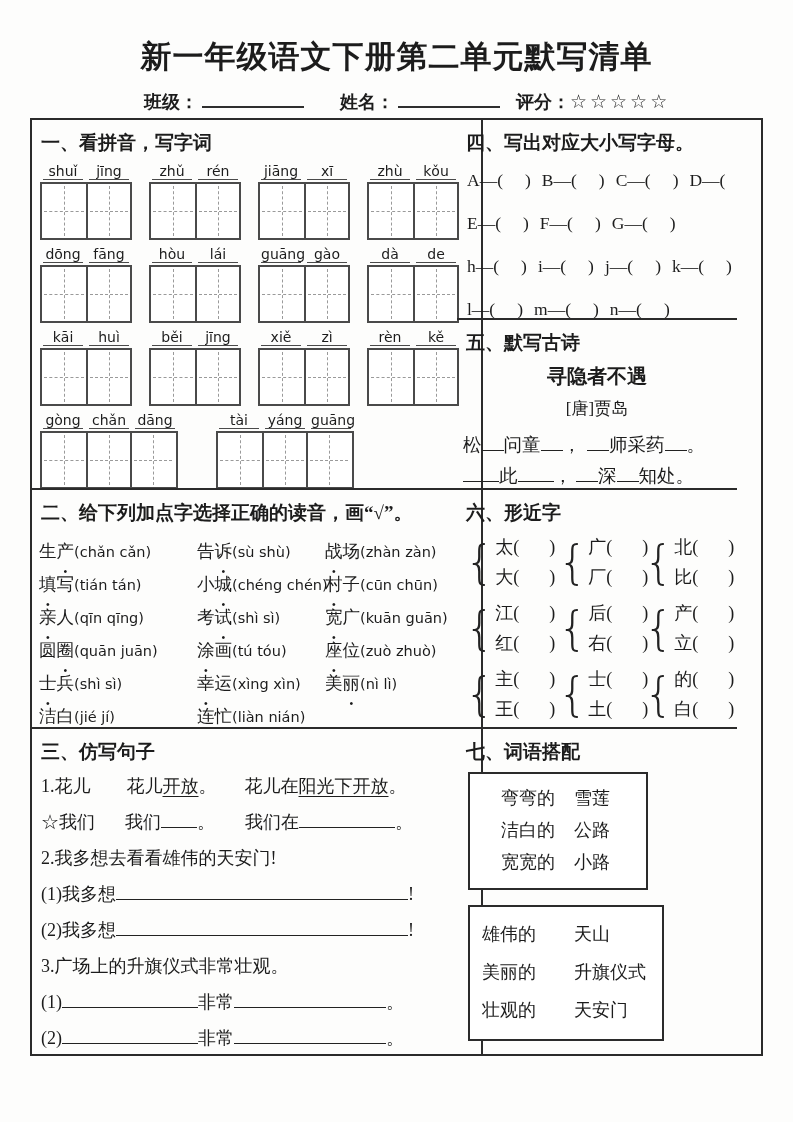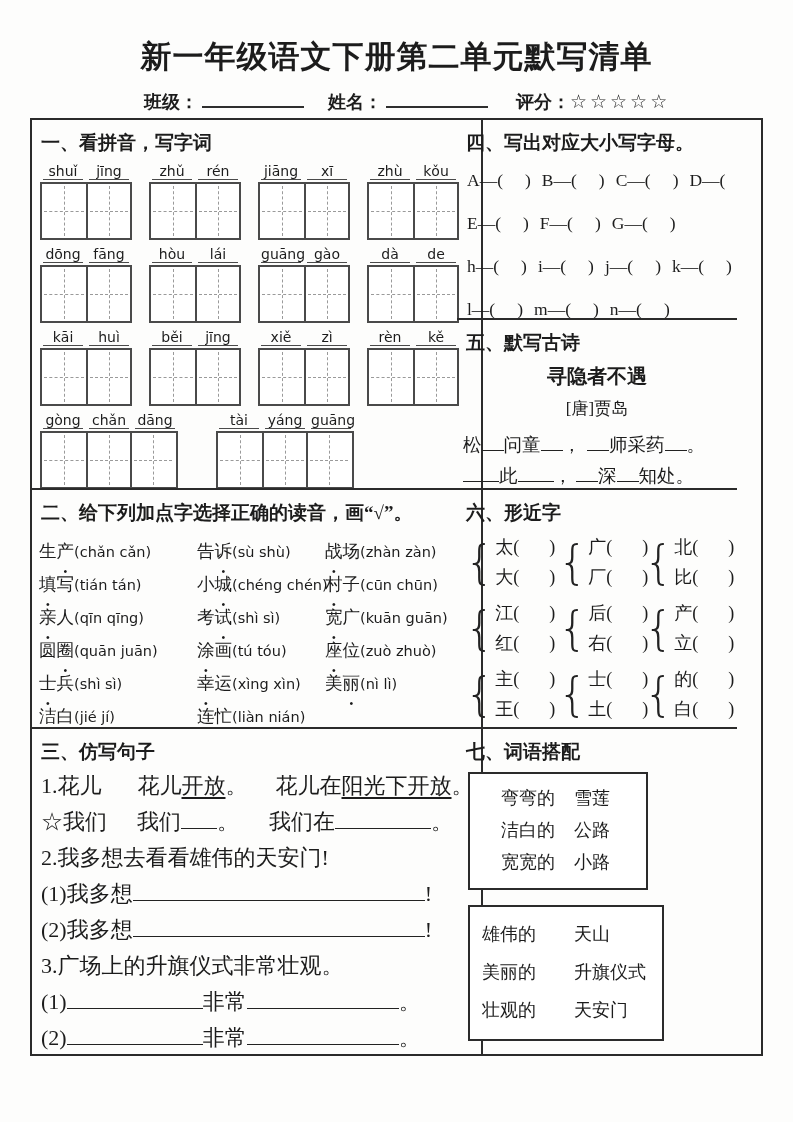--- a/index.html
+++ b/index.html
@@ -5,21 +5,21 @@
   html,body{margin:0;padding:0;background:#e8e8e8;}
   .page{position:relative;width:793px;height:1122px;background:#fdfdfc;margin:0 auto;
         font-family:"Liberation Serif","DejaVu Serif",serif;color:#1c1c1c;overflow:hidden;box-sizing:border-box;}
   .page *{box-sizing:border-box;}
 
   .title{position:absolute;top:36px;left:0;width:100%;text-align:center;
          font-size:31px;font-weight:bold;letter-spacing:1px;}
 
   .meta{position:absolute;top:90px;left:0;width:100%;height:26px;font-size:18px;font-weight:700;margin-left:28px;}
   .meta-class{position:absolute;left:116px;}
-  .meta-name{position:absolute;left:300px;}
+  .meta-name{position:absolute;left:312px;}
   .meta-score{position:absolute;left:488px;}
   .meta-blank{display:inline-block;width:102px;height:1em;border-bottom:2px solid #2e2e2e;margin-left:4px;}
   .stars{font-family:"DejaVu Sans",sans-serif;font-size:19px;letter-spacing:3px;font-weight:400;}
 
   .sheet{position:absolute;left:30px;top:118px;width:733px;height:938px;border:2px solid #2b2b2b;background:transparent;}
   .col-left{position:absolute;left:0;top:0;width:451px;height:100%;border-right:2px solid #2b2b2b;}
   .col-right{position:absolute;left:425px;top:0;width:280px;height:100%;}
   .sec{position:relative;width:100%;overflow:hidden;}
   .sec.bline{border-bottom:2px solid #2b2b2b;}
   .h-s1{height:370px;}.h-s2{height:239px;}.h-s3{height:327px;}
@@ -46,21 +46,21 @@
   .zi.dotted::after{content:"•";position:absolute;left:50%;bottom:-9px;transform:translateX(-50%);
                     font-size:12px;line-height:10px;color:#1c1c1c;}
   .opts{font-family:"DejaVu Sans",sans-serif;font-size:14.5px;}
 
   
   .seg-t{white-space:pre;}
   .seg-u{text-decoration:underline;text-underline-offset:4px;}
   .seg-b{display:inline-block;height:1em;border-bottom:1.6px solid #222;vertical-align:baseline;}
   .seg-g{display:inline-block;}
   .s3-lines{padding:4px 0 0 9px;}
-  .s3line{height:36px;line-height:36px;font-size:22px;white-space:nowrap;}
+  .s3line{height:36px;line-height:36px;font-size:18px;white-space:nowrap;}
 
   
   .s4-lines{padding:4px 0 0 10px;}
   .s4-line{height:43px;line-height:43px;font-size:17.5px;white-space:nowrap;}
   .letter-item{margin-right:11px;}
   .paren-space{display:inline-block;width:22px;}
 
   
   .poem-title{text-align:center;font-weight:bold;font-size:20px;margin-top:8px;}
   .poem-author{text-align:center;font-size:17px;margin-top:7px;}

